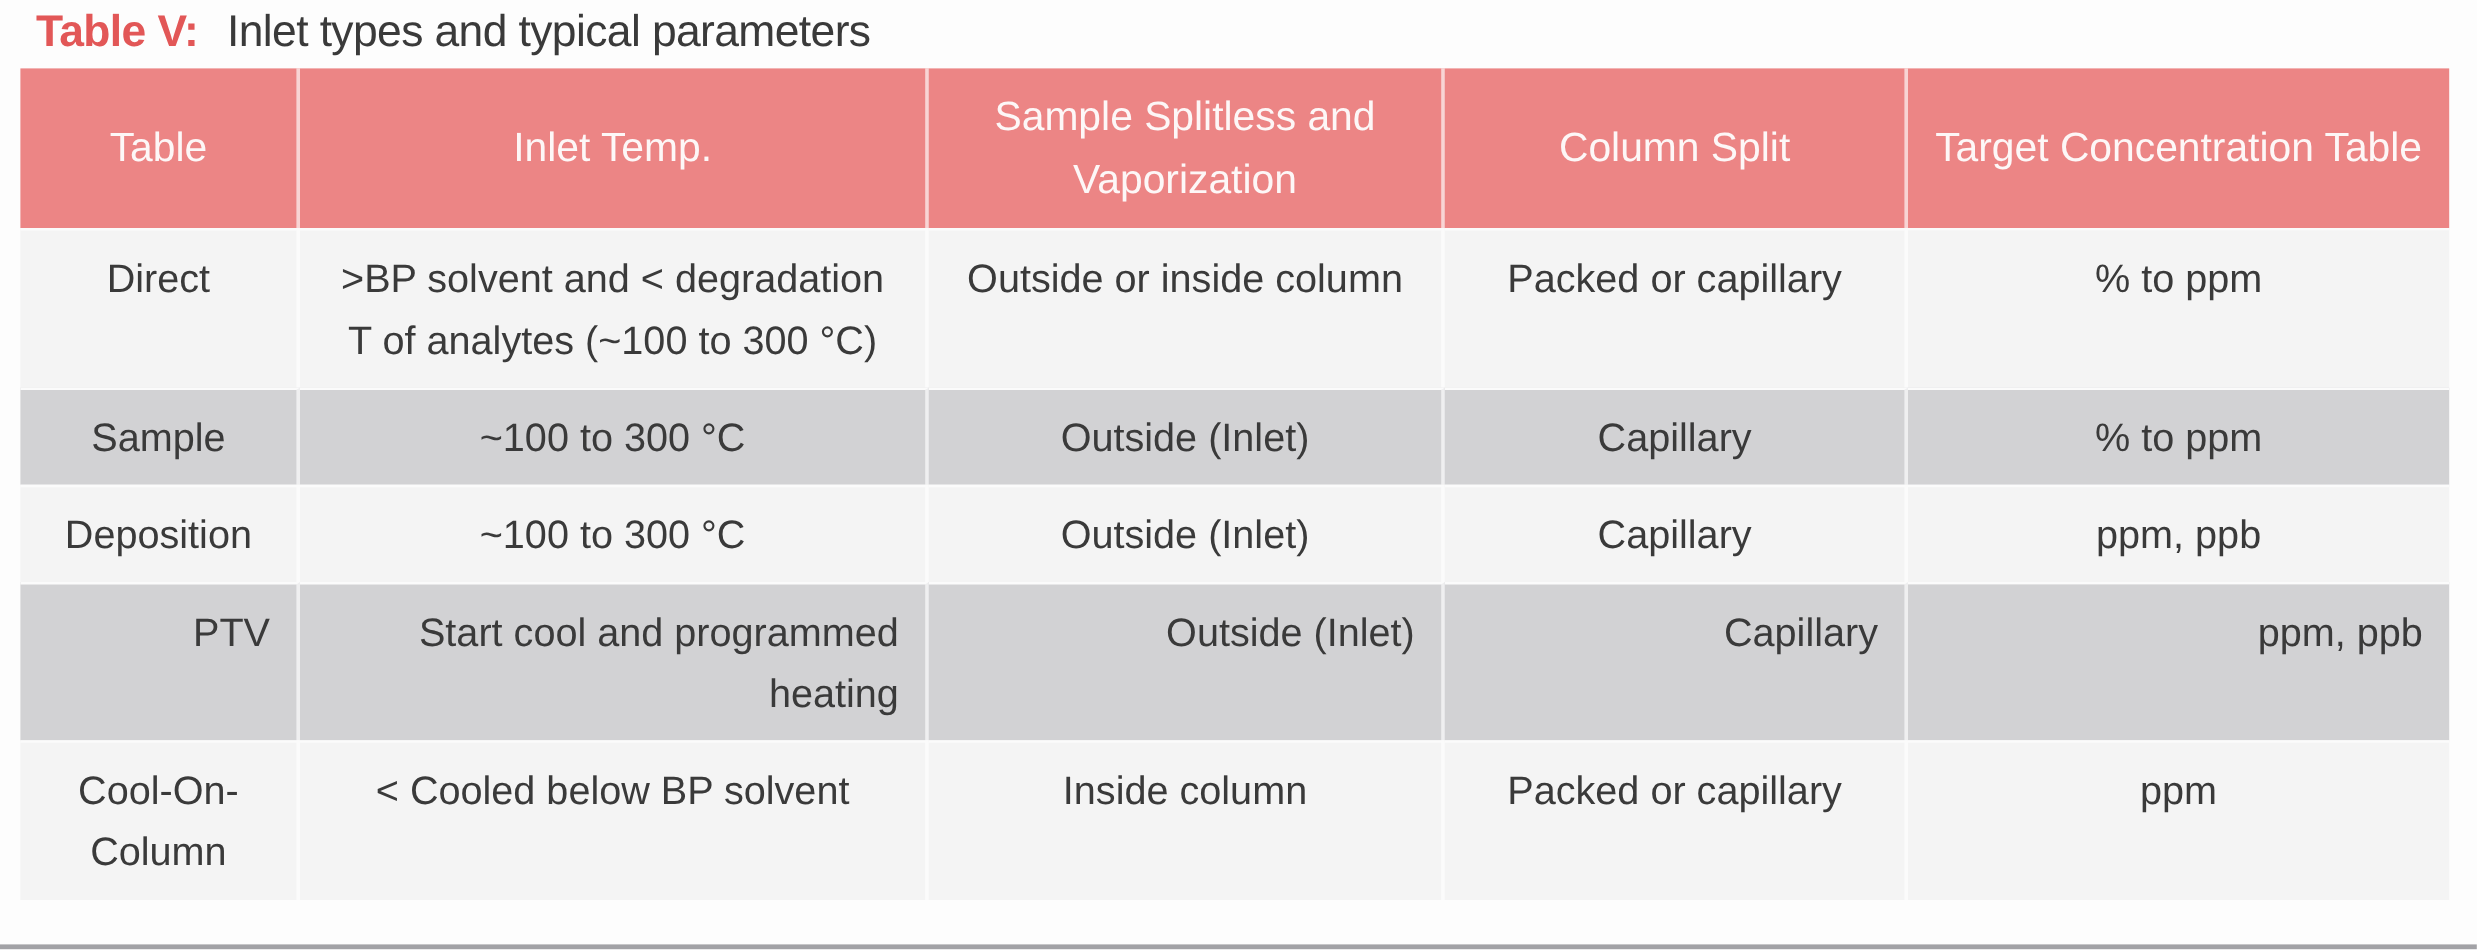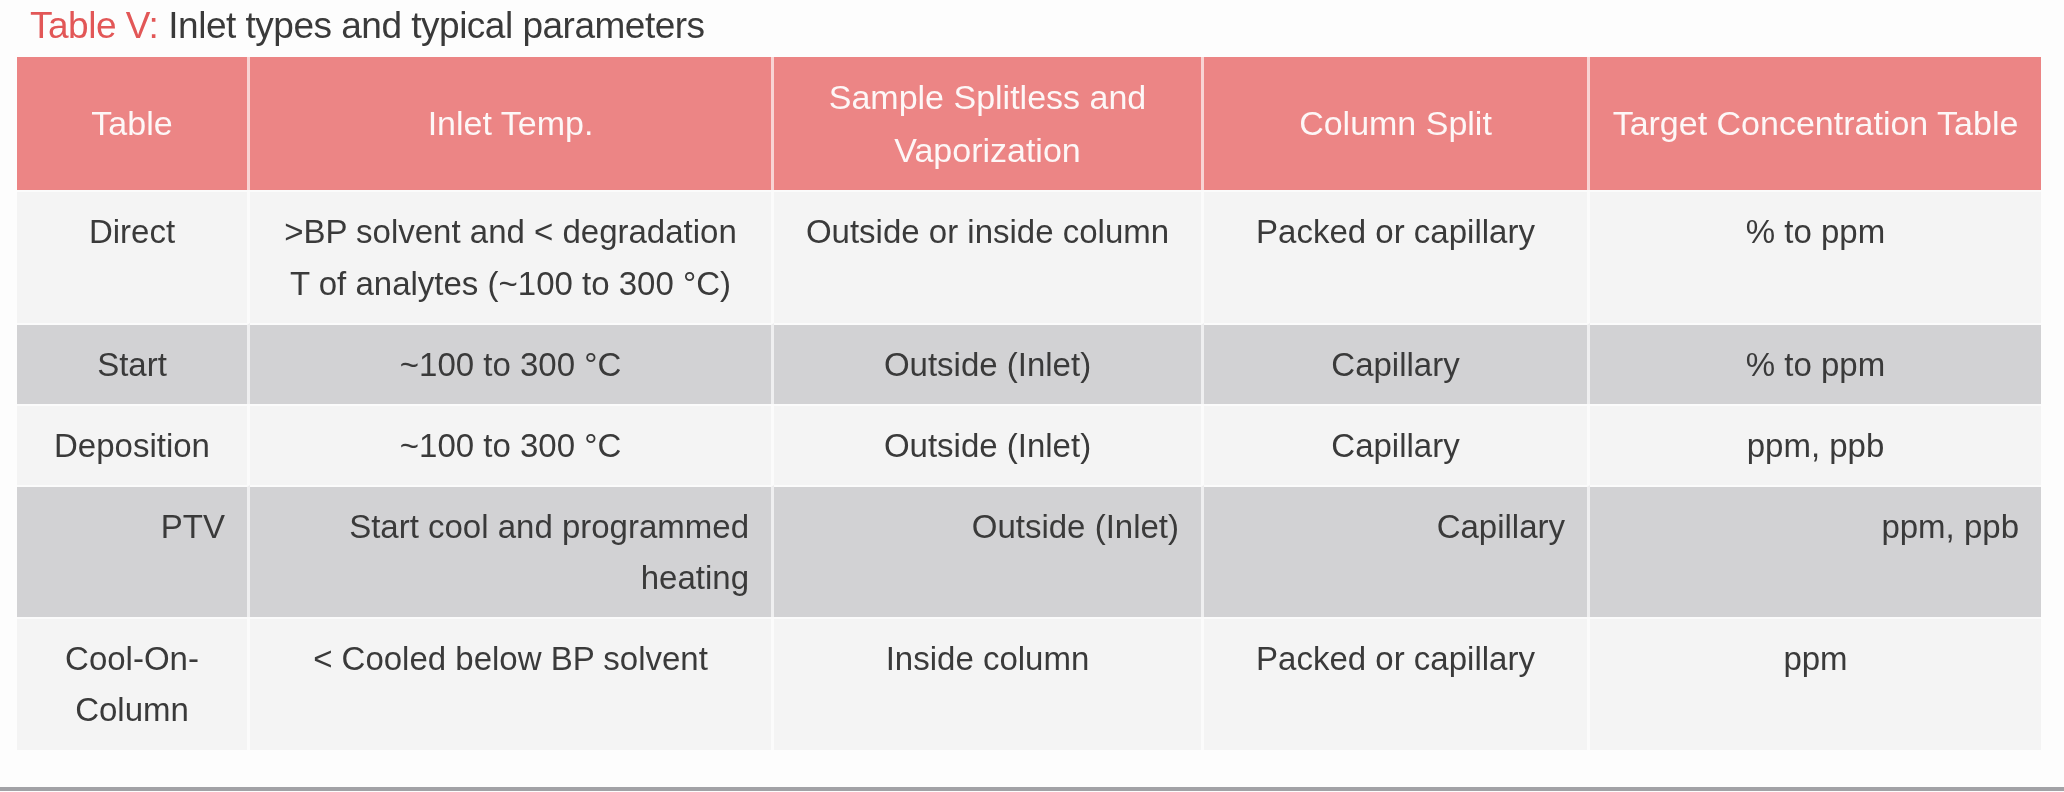--- a/index.html
+++ b/index.html
@@ -26,22 +26,22 @@
     position:absolute;
     left:30px; top:6px;
     font-size:37px;
     line-height:1.1;
     color:var(--body-text);
     letter-spacing:-0.5px;
     white-space:nowrap;
   }
   .page-title .accent{
     color:var(--title-accent);
-    font-weight:normal;
-    margin-right:10px;
+    font-weight:bold;
+    margin-right:24px;
   }
   table.inlet-table{
     position:absolute;
     left:17px; top:57px;
     width:2024px;
     border-collapse:separate;
     border-spacing:0;
     table-layout:fixed;
     font-size:33px;
   }
@@ -111,21 +111,21 @@
   </thead>
   <tbody>
     <tr class="r1">
       <td>Direct</td>
       <td>&gt;BP solvent and &lt; degradation T of analytes (~100 to 300 °C)</td>
       <td>Outside or inside column</td>
       <td>Packed or capillary</td>
       <td>% to ppm</td>
     </tr>
     <tr class="r2">
-      <td>Start</td>
+      <td>Sample</td>
       <td>~100 to 300 °C</td>
       <td>Outside (Inlet)</td>
       <td>Capillary</td>
       <td>% to ppm</td>
     </tr>
     <tr class="r3">
       <td>Deposition</td>
       <td>~100 to 300 °C</td>
       <td>Outside (Inlet)</td>
       <td>Capillary</td>

